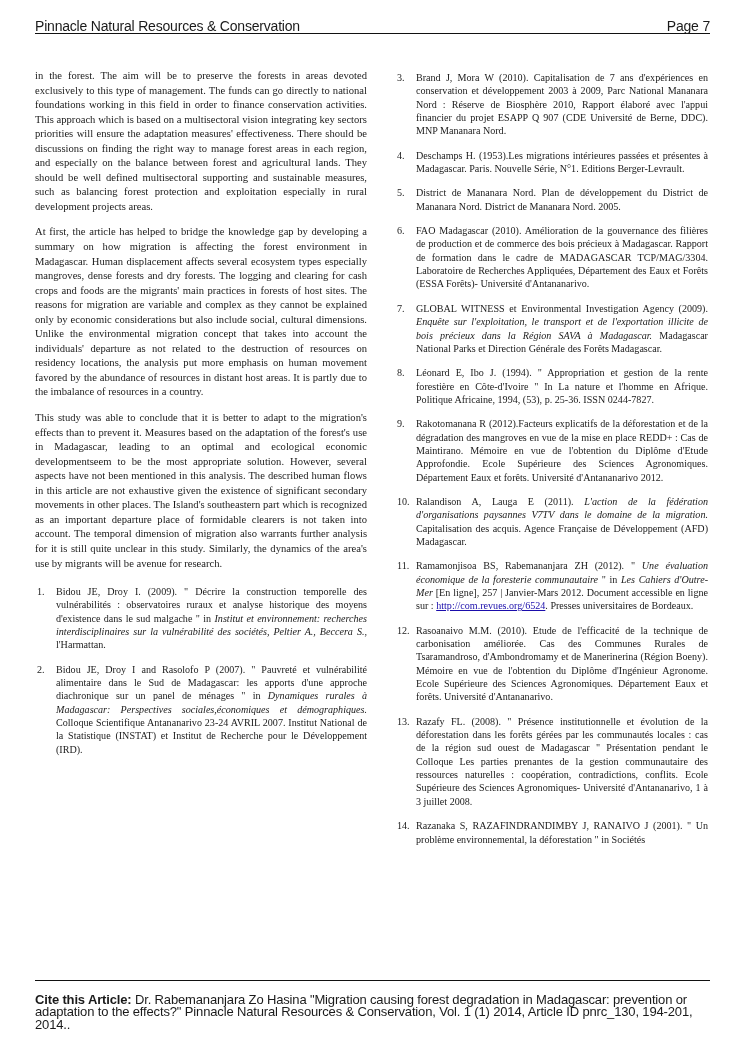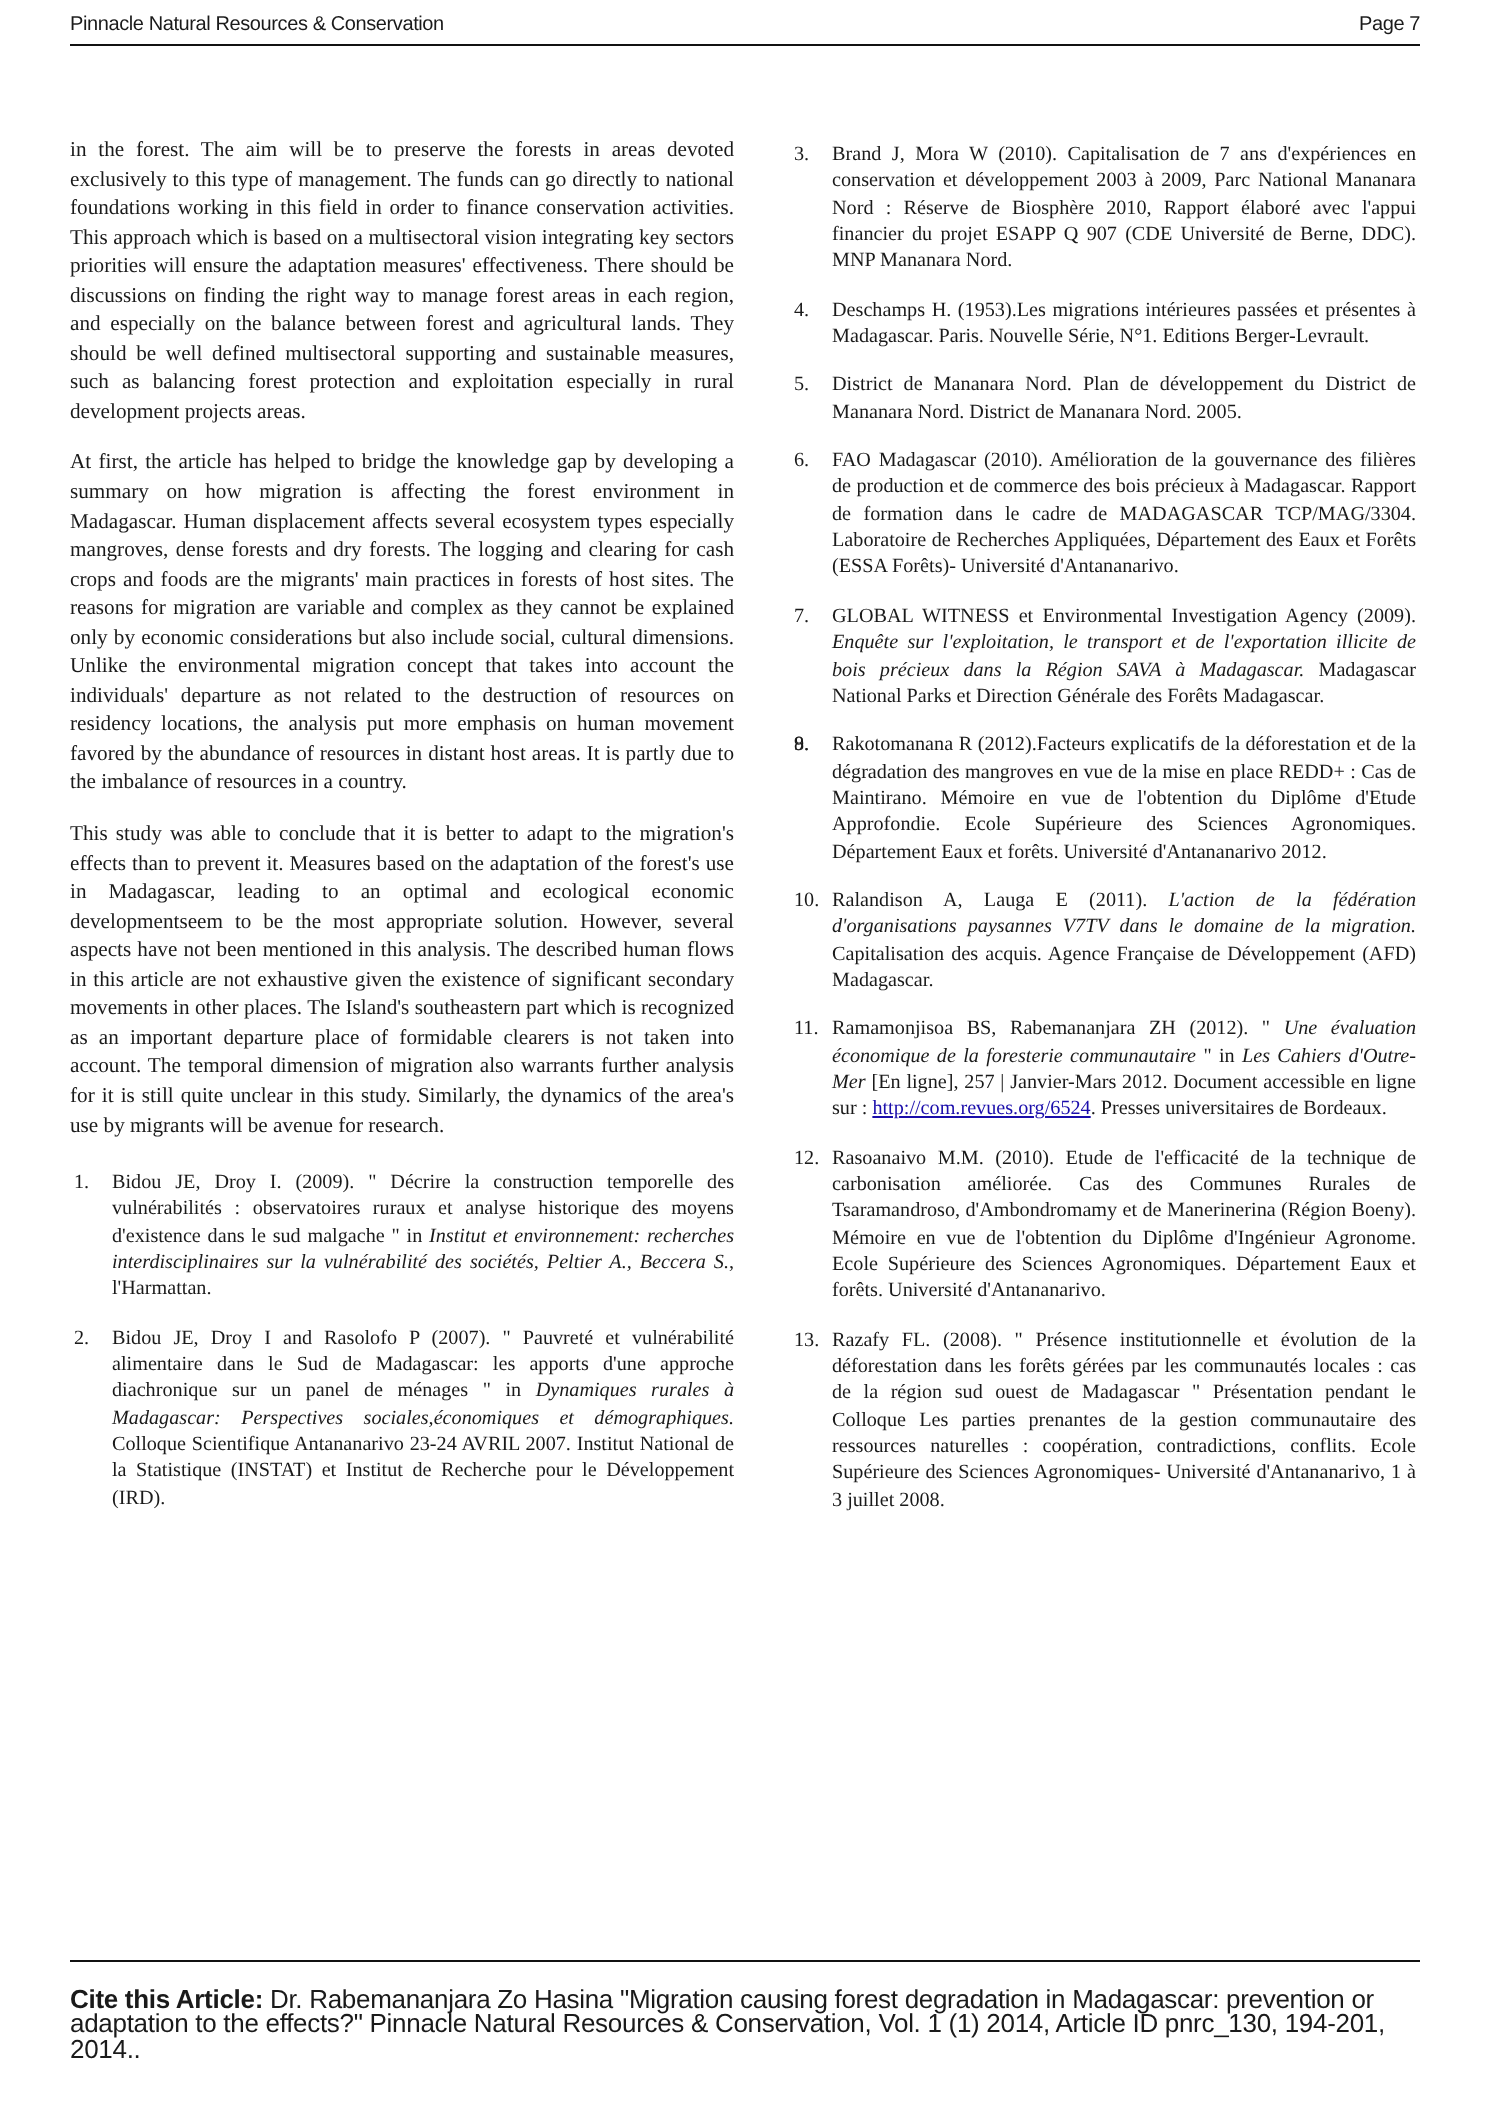--- a/index.html
+++ b/index.html
@@ -1,20 +1,20 @@
 <!DOCTYPE html>
 <html><head>
 <meta charset="utf-8">
 <style>
   html, body { margin: 0; padding: 0; background: #ffffff; }
   body { width: 745px; height: 1053px; position: relative; overflow: hidden;
          font-family: "Liberation Serif", "DejaVu Serif", serif; color: #1a1a1a; }
   .hdr { position: absolute; left: 35px; right: 35px; top: 0; height: 15px;
          border-bottom: 1.5px solid #111; font-family: "Liberation Sans", sans-serif;
-         font-size: 10px; letter-spacing: -0.2px; display: flex; justify-content: space-between; align-items: flex-start; padding-top: 7px; }
+         font-size: 14px; letter-spacing: -0.2px; display: flex; justify-content: space-between; align-items: flex-start; padding-top: 18px; }
   .col { position: absolute; top: 69px; text-align: justify; font-size: 10.6px; line-height: 14.55px; }
   .col-left { left: 35px; width: 332px; }
   .col-right { left: 395px; width: 313px; }
   p { margin: 0 0 11px 0; }
   h3 { font-size: 10.6px; font-weight: bold; margin: 0 0 14px 0; line-height: 14.5px; }
   ol.refs { margin: 0; padding: 0; list-style: none; }
   ol.refs li { position: relative; padding-left: 21px; margin-bottom: 11px; font-size: 10.1px; line-height: 13.35px; }
   ol.refs li .num { position: absolute; left: 2px; top: 0; }
   ol.refs.right li { padding-left: 21px; }
   .right li .num { left: 0; }
@@ -48,24 +48,25 @@
   </ol>
 </div>
 
 <div class="col col-right" style="top:71px">
   <ol class="refs right">
     <li><span class="num">3.</span><span>Brand J, Mora W (2010). Capitalisation de 7 ans d'expériences en conservation et développement 2003 à 2009, Parc National Mananara Nord : Réserve de Biosphère 2010, Rapport élaboré avec l'appui financier du projet ESAPP Q 907 (CDE Université de Berne, DDC). MNP Mananara Nord.</span></li>
     <li><span class="num">4.</span><span>Deschamps H. (1953).Les migrations intérieures passées et présentes à Madagascar. Paris. Nouvelle Série, N°1. Editions Berger-Levrault.</span></li>
     <li><span class="num">5.</span><span>District de Mananara Nord. Plan de développement du District de Mananara Nord. District de Mananara Nord. 2005.</span></li>
     <li><span class="num">6.</span><span>FAO Madagascar (2010). Amélioration de la gouvernance des filières de production et de commerce des bois précieux à Madagascar. Rapport de formation dans le cadre de MADAGASCAR TCP/MAG/3304. Laboratoire de Recherches Appliquées, Département des Eaux et Forêts (ESSA Forêts)- Université d'Antananarivo.</span></li>
     <li><span class="num">7.</span><span>GLOBAL WITNESS et Environmental Investigation Agency (2009). </span><em>Enquête sur l'exploitation, le transport et de l'exportation illicite de bois précieux dans la Région SAVA à Madagascar.</em><span> Madagascar National Parks et Direction Générale des Forêts Madagascar.</span></li>
-    <li><span class="num">8.</span></li>
+    <li><span class="num">8.</span><span>Léonard E, Ibo J. (1994). " Appropriation et gestion de la rente forestière en Côte-d'Ivoire " In La nature et l'homme en Afrique. Politique Africaine, 1994, (53), p. 25-36. ISSN 0244-7827.</span></li>
     <li><span class="num">9.</span><span>Rakotomanana R (2012).Facteurs explicatifs de la déforestation et de la dégradation des mangroves en vue de la mise en place REDD+ : Cas de Maintirano. Mémoire en vue  de l'obtention du Diplôme d'Etude Approfondie. Ecole Supérieure des Sciences Agronomiques. Département Eaux et forêts. Université d'Antananarivo 2012.</span></li>
     <li><span class="num">10.</span><span>Ralandison A, Lauga E (2011). </span><em>L'action de la fédération d'organisations paysannes V7TV dans le domaine de la migration.</em><span> Capitalisation des acquis. Agence Française de Développement (AFD) Madagascar.</span></li>
     <li><span class="num">11.</span><span>Ramamonjisoa BS, Rabemananjara ZH (2012). " </span><em>Une évaluation économique de la foresterie communautaire</em><span> " in </span><em>Les Cahiers d'Outre-Mer</em><span> [En ligne], 257 | Janvier-Mars 2012. Document accessible en ligne sur : </span><a class="link" href="#">http://com.revues.org/6524</a><span>.  Presses universitaires de Bordeaux.</span></li>
     <li><span class="num">12.</span><span>Rasoanaivo M.M. (2010). Etude de l'efficacité de la technique de carbonisation améliorée. Cas des Communes Rurales de Tsaramandroso, d'Ambondromamy et de Manerinerina (Région Boeny). Mémoire en vue de l'obtention du Diplôme d'Ingénieur Agronome. Ecole Supérieure des Sciences Agronomiques. Département Eaux et forêts. Université d'Antananarivo.</span></li>
     <li><span class="num">13.</span><span>Razafy FL. (2008). " Présence institutionnelle et évolution de la déforestation dans les forêts gérées par les communautés locales : cas de la région sud ouest de Madagascar " Présentation pendant le Colloque  Les parties prenantes de la gestion communautaire des ressources naturelles : coopération, contradictions, conflits. Ecole Supérieure des Sciences Agronomiques- Université d'Antananarivo, 1 à 3 juillet 2008.</span></li>
+    <li style="height:27px;overflow:hidden;margin-bottom:0"><span class="num">14.</span><span>Razanaka S, RAZAFINDRANDIMBY J, RANAIVO J (2001). " Un problème environnemental, la déforestation " in Sociétés</span></li>
   </ol>
 </div>
 
 <div class="ftr">
   <b>Cite this Article:</b><span> Dr. Rabemananjara Zo Hasina "Migration causing forest degradation in Madagascar: prevention or adaptation to the effects?" Pinnacle Natural Resources &amp; Conservation, Vol. 1 (1) 2014, Article ID pnrc_130, 194-201, 2014..</span>
 </div>
 
 </body></html>

